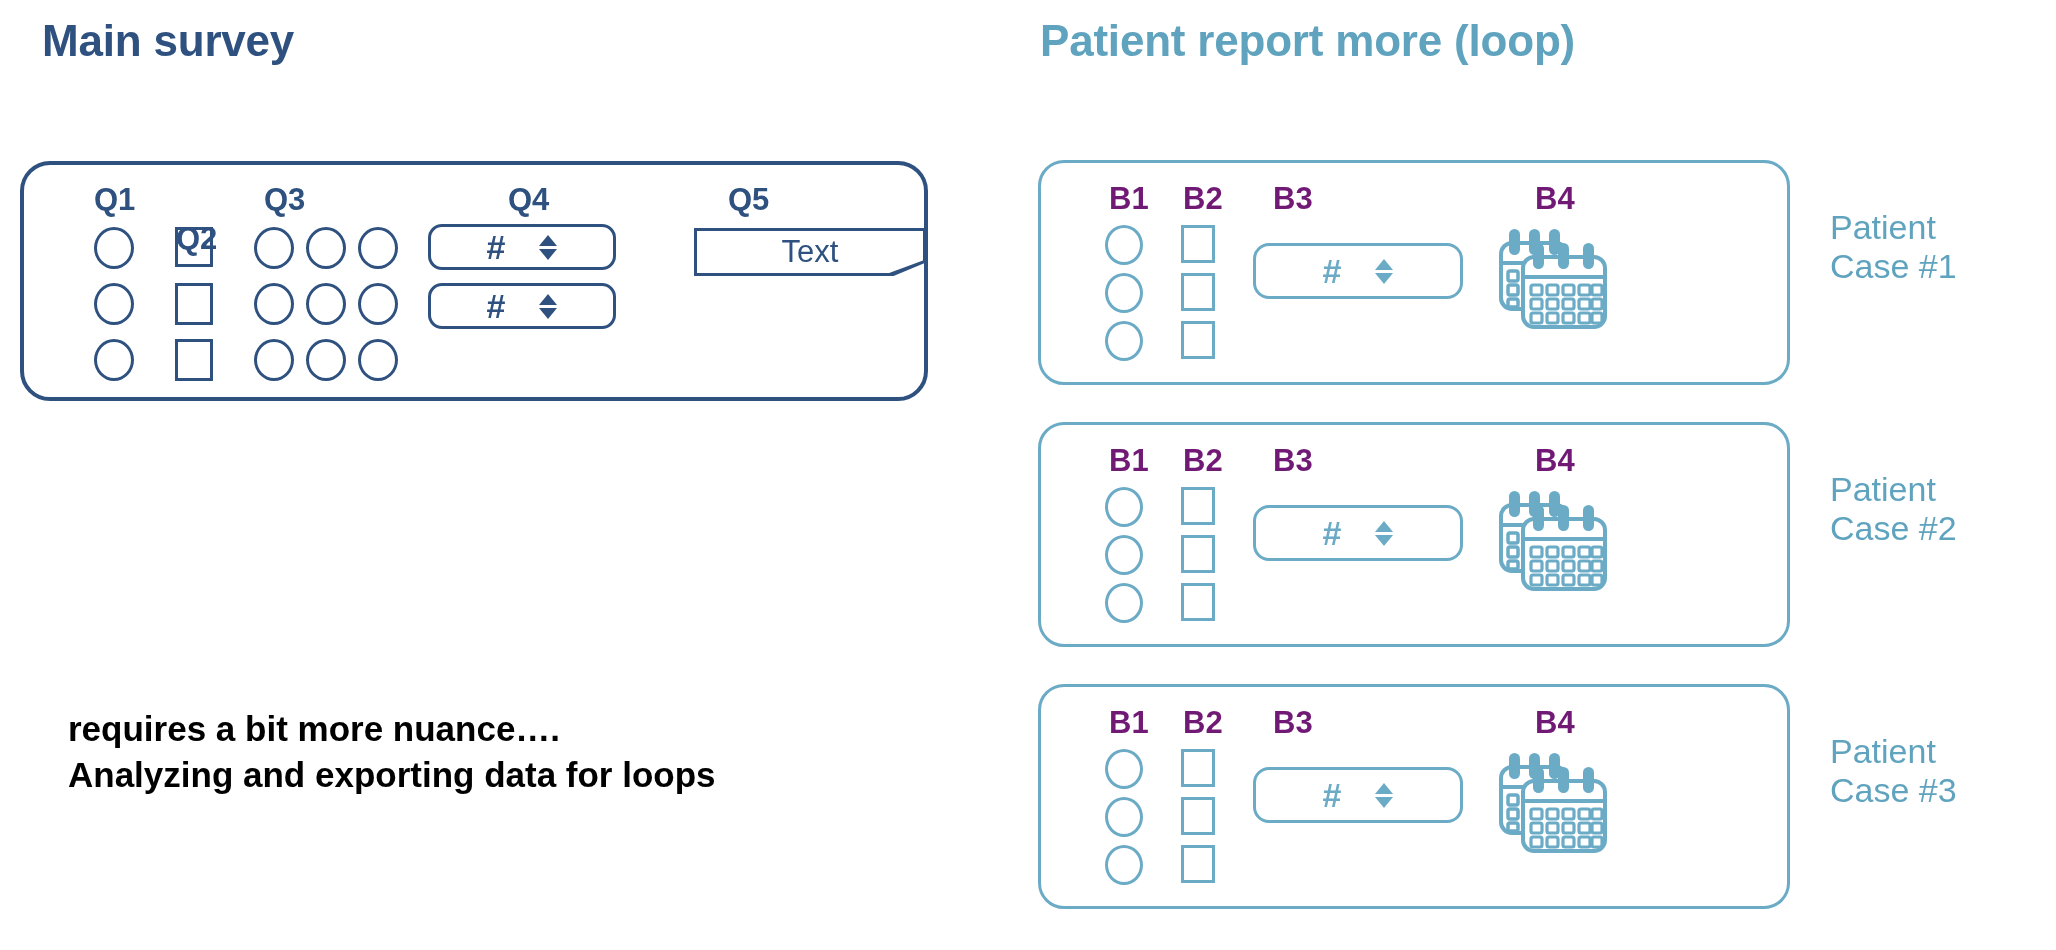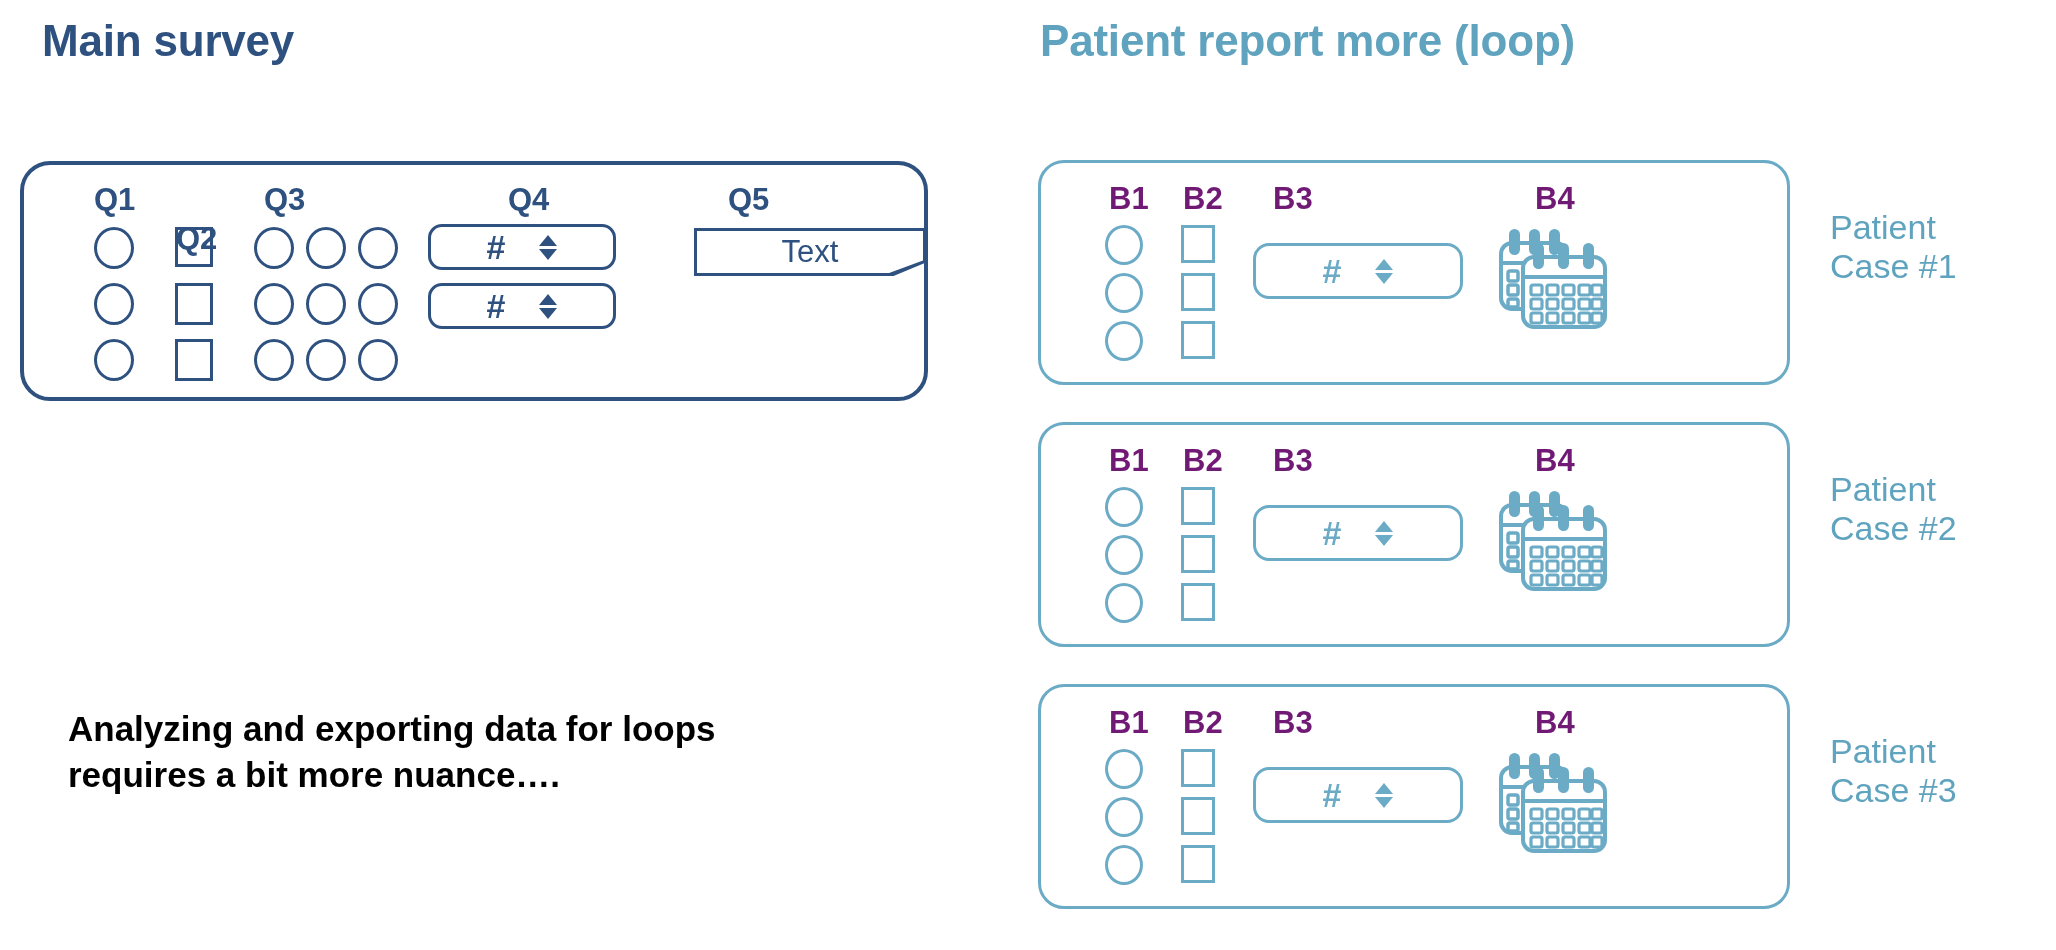--- a/index.html
+++ b/index.html
@@ -360,15 +360,15 @@
 <div class="case-label" id="case-label-2">
   <div>Patient</div>
   <div>Case #2</div>
 </div>
 <div class="case-label" id="case-label-3">
   <div>Patient</div>
   <div>Case #3</div>
 </div>
 
 <div class="caption">
+  <div>requires a bit more nuance….</div>
   <div>Analyzing and exporting data for loops</div>
-  <div>requires a bit more nuance….</div>
 </div>
 
 </body></html>

